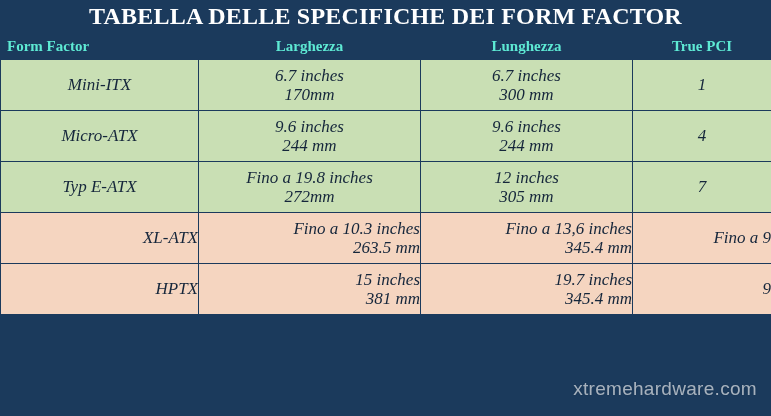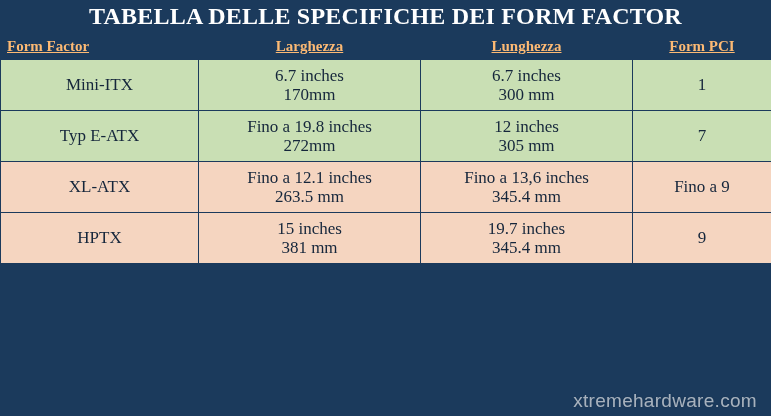--- a/index.html
+++ b/index.html
@@ -32,49 +32,50 @@
     border-collapse: collapse;
     table-layout: fixed;
   }
   table.specs th, table.specs td {
     border: 1px solid #1b3a5c;
     text-align: center;
     vertical-align: middle;
   }
   table.specs thead th {
     background: #1b3a5c;
-    color: #fdba74;
+    color: #5eead4;
     font-size: 15px;
     font-weight: bold;
     height: 22px;
     padding: 2px 0;
-    text-decoration: underline;
   }
   table.specs thead th.left-head {
     text-align: left;
     padding-left: 6px;
   }
   table.specs tbody td {
     background: #c9dfb4;
     color: #15263b;
     font-size: 17px;
     line-height: 1.12;
     height: 46px;
     padding: 2px 0;
+    font-style: italic;
   }
   table.specs tbody tr.alt td {
     background: #f5d5c0;
+    text-align: right;
   }
   .cell-lines span {
     display: block;
   }
   .watermark {
     position: absolute;
     right: 14px;
-    bottom: 4px;
+    bottom: 16px;
     color: rgba(255,255,255,0.62);
     font-size: 19px;
     font-family: "Liberation Sans", sans-serif;
     letter-spacing: 0.3px;
     pointer-events: none;
     text-shadow: 0 0 2px rgba(0,0,0,0.15);
   }
   col.c0 { width: 198px; }
   col.c1 { width: 222px; }
   col.c2 { width: 212px; }
@@ -94,58 +95,70 @@
       <col class="c0">
         <col class="c1">
         <col class="c2">
         <col class="c3">
     </colgroup>
     <thead>
       <tr>
         <th class="left-head">Form Factor</th>
         <th>Larghezza</th>
         <th>Lunghezza</th>
-        <th>Form PCI</th>
+        <th>True PCI</th>
       </tr>
     </thead>
     <tbody>
 
       <tr>
         <td>Mini-ITX</td>
         <td class="cell-lines">
           <span>6.7 inches</span>
           <span>170mm</span>
         </td>
         <td class="cell-lines">
           <span>6.7 inches</span>
           <span>300 mm</span>
         </td>
         <td>1</td>
       </tr>
 
+      <tr>
+        <td>Micro-ATX</td>
+        <td class="cell-lines">
+          <span>9.6 inches</span>
+          <span>244 mm</span>
+        </td>
+        <td class="cell-lines">
+          <span>9.6 inches</span>
+          <span>244 mm</span>
+        </td>
+        <td>4</td>
+      </tr>
 
 
       <tr>
         <td>Typ E-ATX</td>
         <td class="cell-lines">
           <span>Fino a 19.8  inches</span>
           <span>272mm</span>
         </td>
         <td class="cell-lines">
           <span>12 inches</span>
           <span>305 mm</span>
         </td>
         <td>7</td>
       </tr>
 
 
       <tr class="alt">
         <td>XL-ATX</td>
         <td class="cell-lines">
-          <span>Fino a 12.1  inches</span>
+          <span>Fino a 10.3  inches</span>
           <span>263.5 mm</span>
         </td>
         <td class="cell-lines">
           <span>Fino a 13,6  inches</span>
           <span>345.4 mm</span>
         </td>
         <td>Fino a 9</td>
       </tr>
 
       <tr class="alt">

